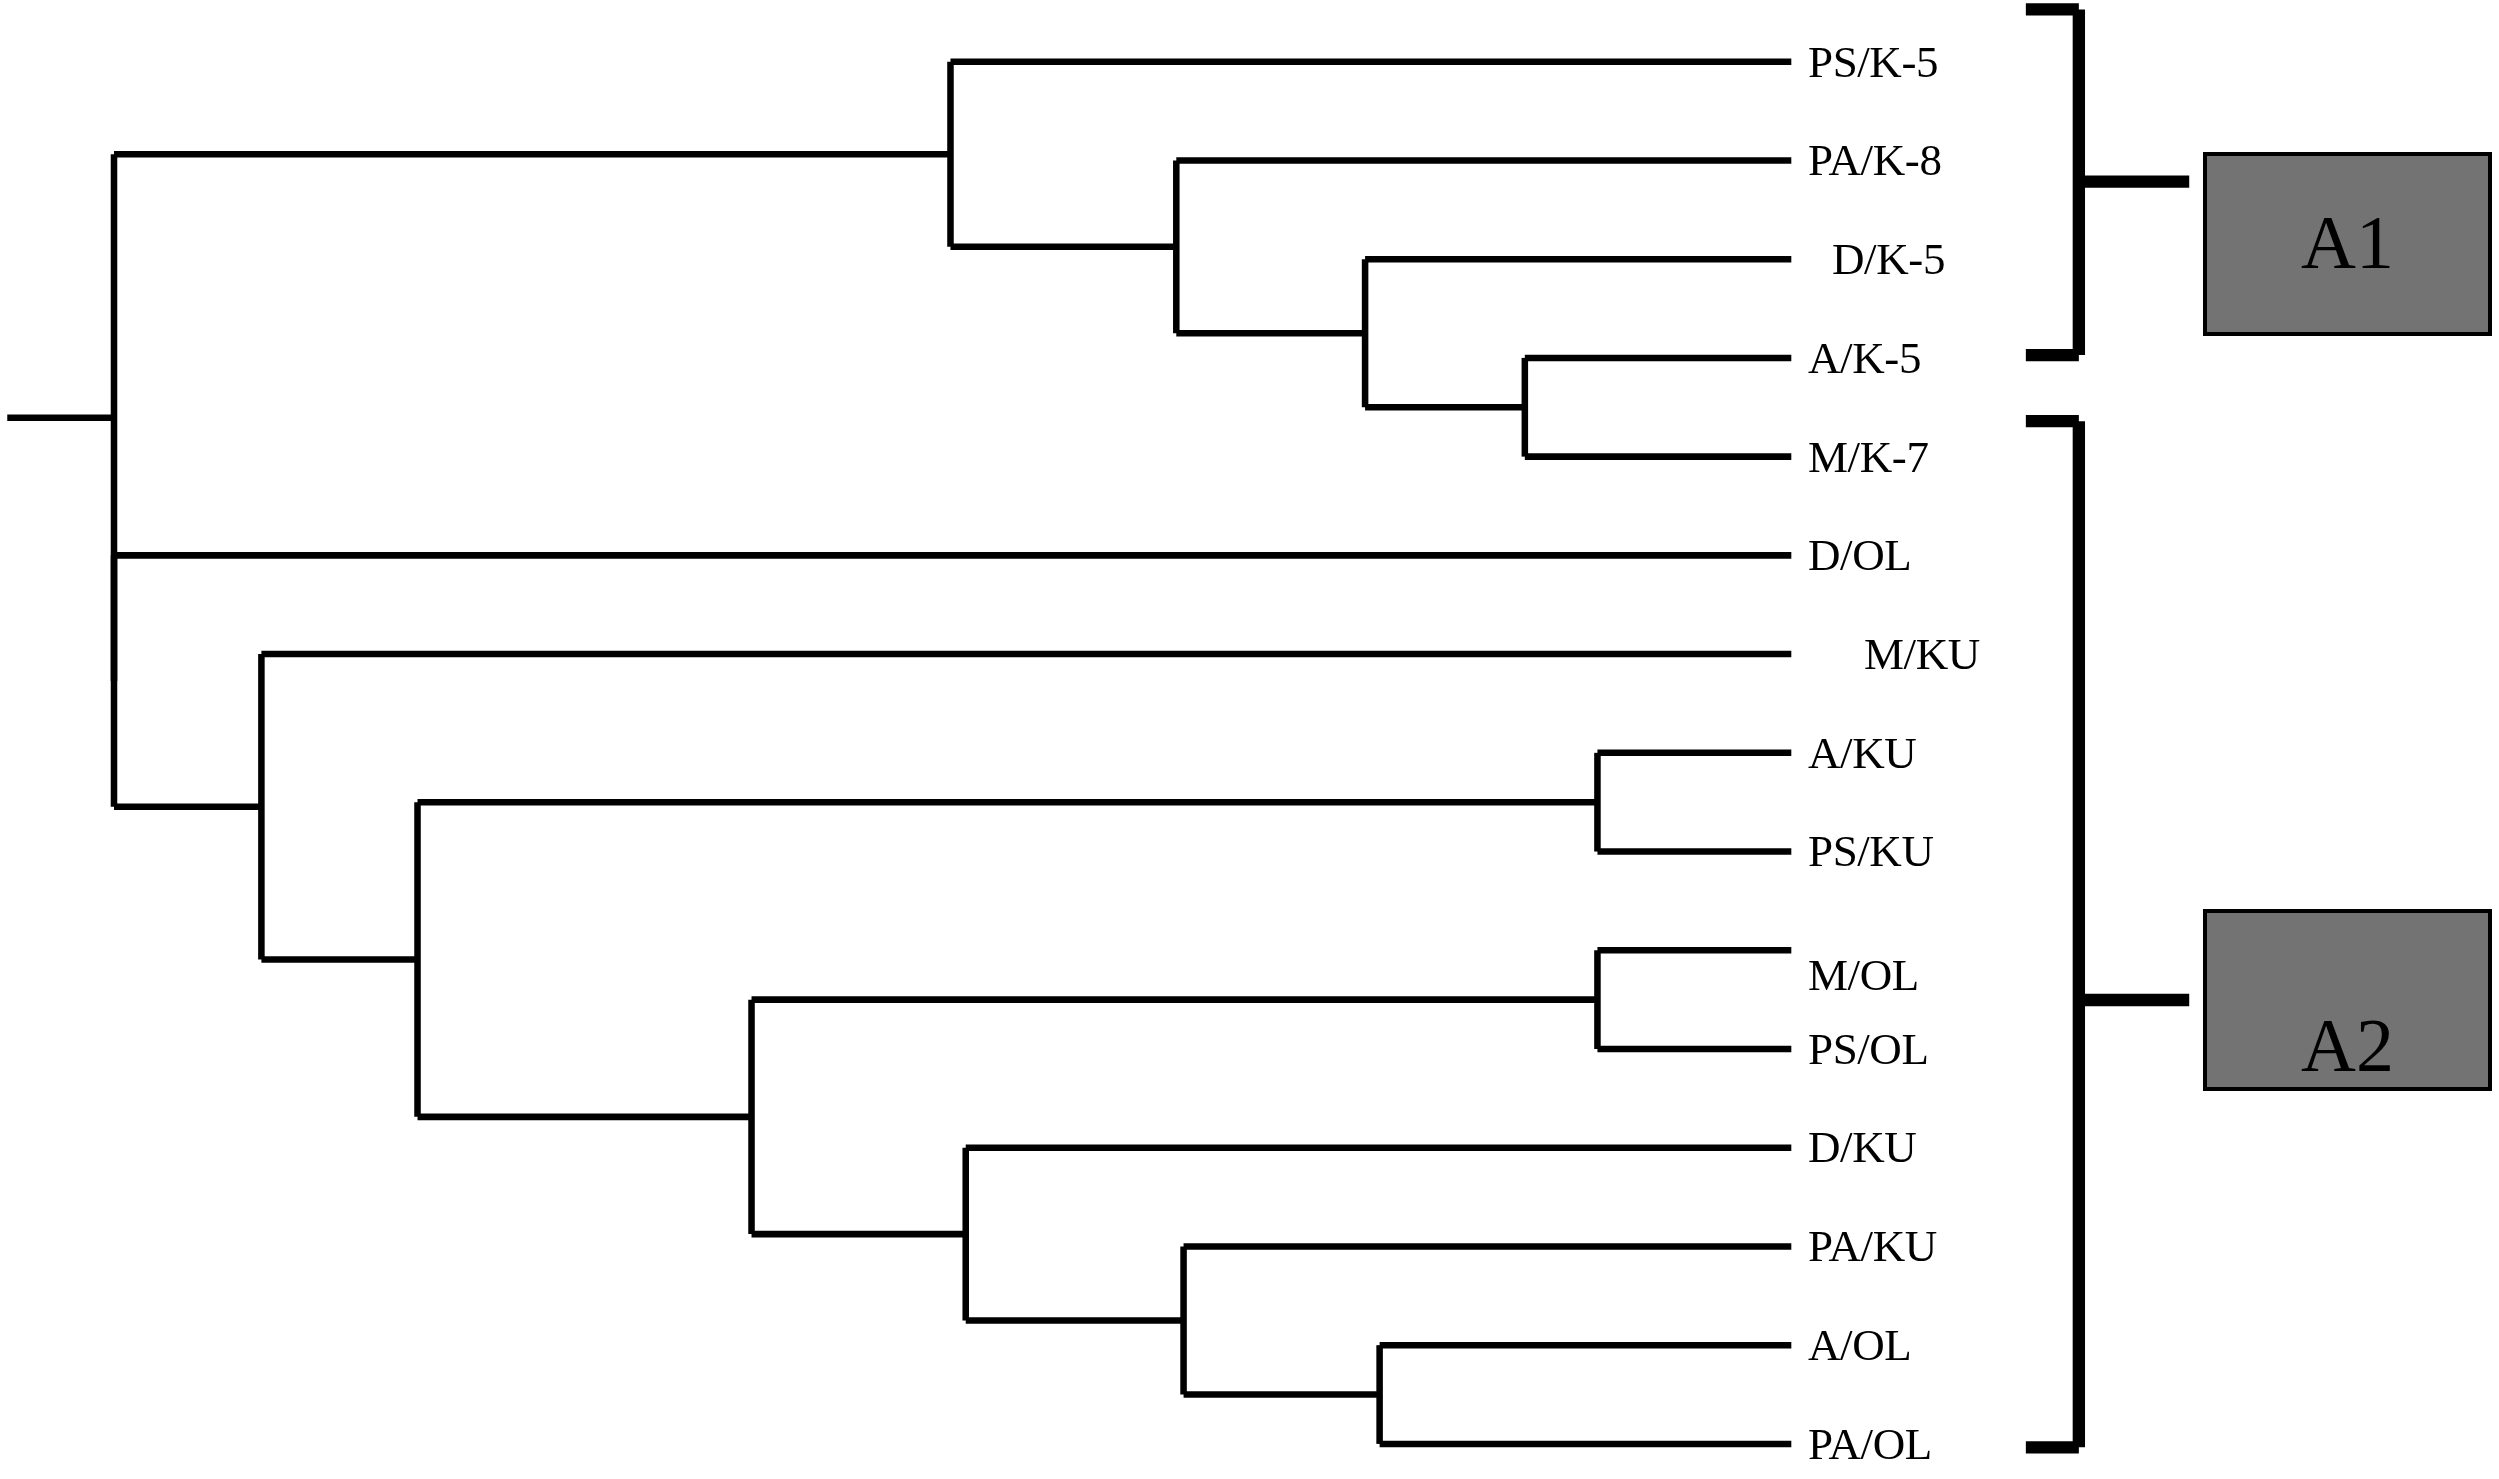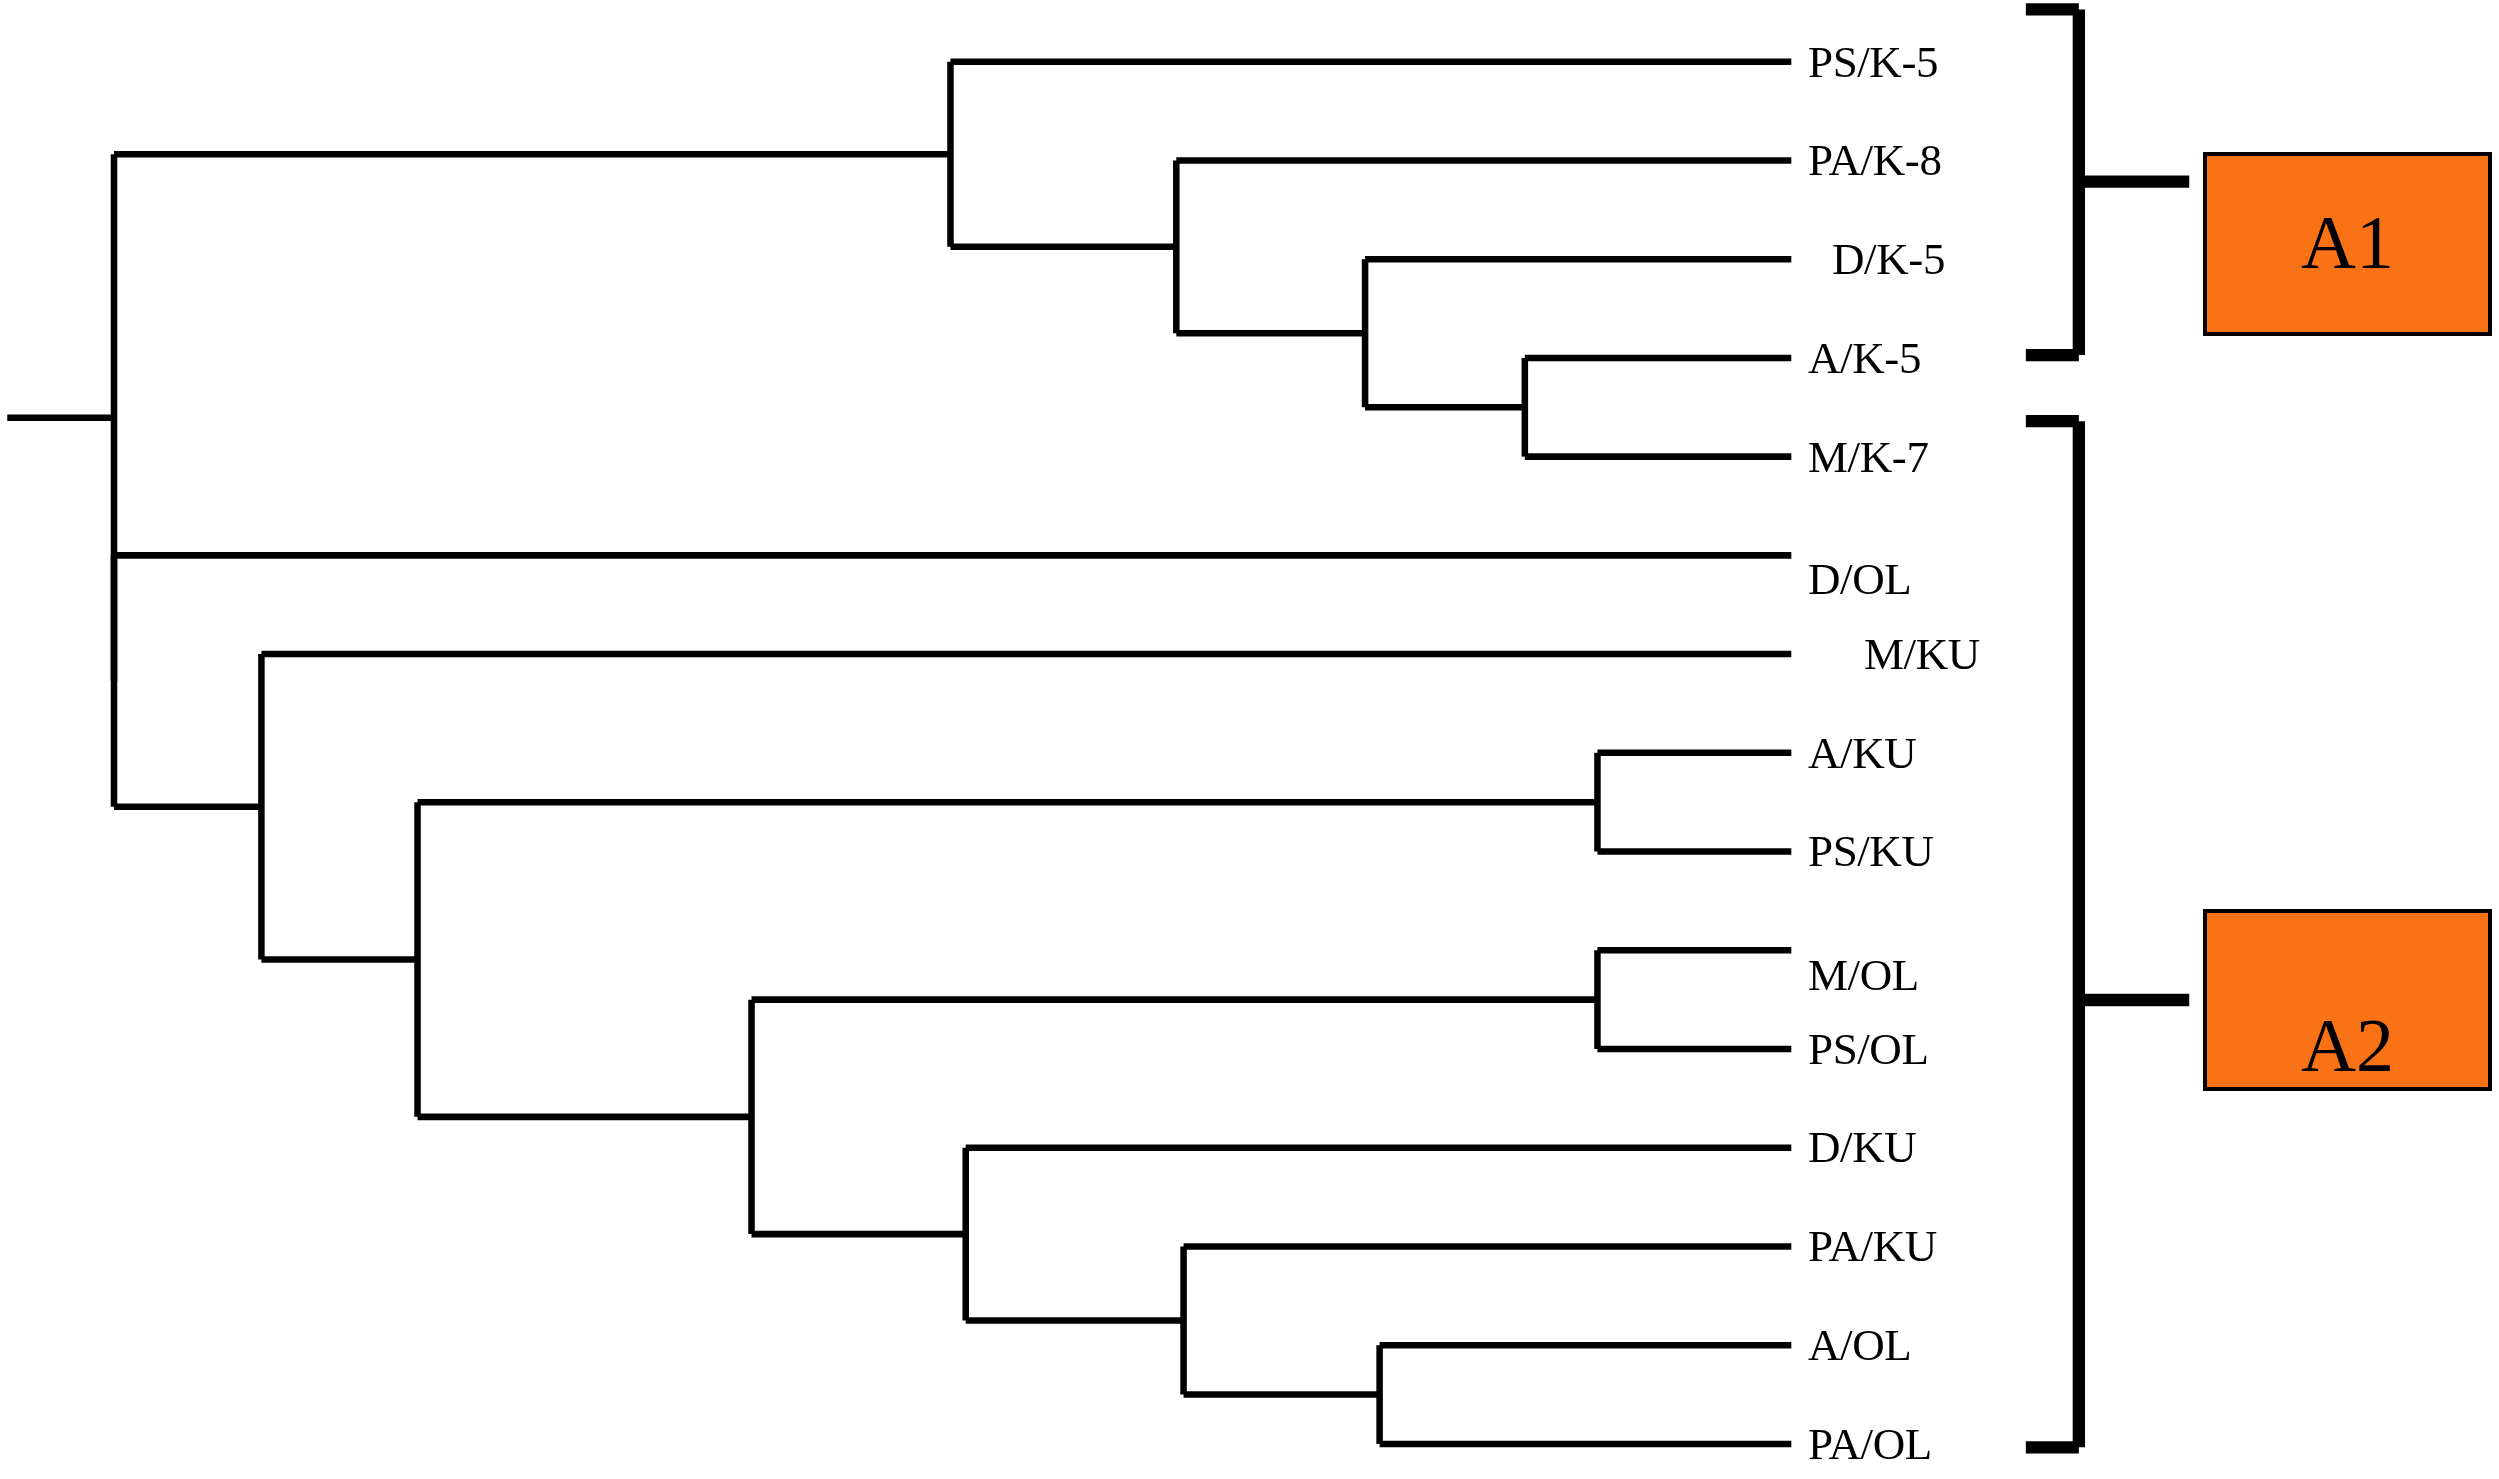--- a/index.html
+++ b/index.html
@@ -19,21 +19,21 @@
     color:#000000;
     white-space:nowrap;
     line-height:1;
     transform:translateY(-50%);
     letter-spacing:-0.4px;
   }
   .cluster-box{
     position:absolute;
     box-sizing:border-box;
     border:4.4px solid #000000;
-    background:#f97316;
+    background:#737373;
     display:flex;
     align-items:center;
     justify-content:center;
   }
   .cluster-box-label{
     font-family:"Liberation Serif", serif;
     font-size:76px;
     color:#000000;
     line-height:1;
     padding-bottom:4.4px;
@@ -100,21 +100,21 @@
         <line x1="2863" y1="1377" x2="3015" y2="1377"></line>
       </g>
   </svg>
 
   <div id="leaf-labels">
       <div class="leaf-label" style="left: 1808px; top: 62px;">PS/K-5</div>
       <div class="leaf-label" style="left: 1808px; top: 160px;">PA/K-8</div>
       <div class="leaf-label" style="left: 1808px; top: 259px; margin-left: 24px;">D/K-5</div>
       <div class="leaf-label" style="left: 1808px; top: 358px;">A/K-5</div>
       <div class="leaf-label" style="left: 1808px; top: 457px;">M/K-7</div>
-      <div class="leaf-label" style="left: 1808px; top: 579px;">D/OL</div>
+      <div class="leaf-label" style="left: 1808px; top: 555px;">D/OL</div>
       <div class="leaf-label" style="left: 1864px; top: 654px;">M/KU</div>
       <div class="leaf-label" style="left: 1808px; top: 753px;">A/KU</div>
       <div class="leaf-label" style="left: 1808px; top: 851px;">PS/KU</div>
       <div class="leaf-label" style="left: 1808px; top: 950px; margin-top: 25px;">M/OL</div>
       <div class="leaf-label" style="left: 1808px; top: 1049px;">PS/OL</div>
       <div class="leaf-label" style="left: 1808px; top: 1147px;">D/KU</div>
       <div class="leaf-label" style="left: 1808px; top: 1246px;">PA/KU</div>
       <div class="leaf-label" style="left: 1808px; top: 1345px;">A/OL</div>
       <div class="leaf-label" style="left: 1808px; top: 1444px;">PA/OL</div>
     </div>

